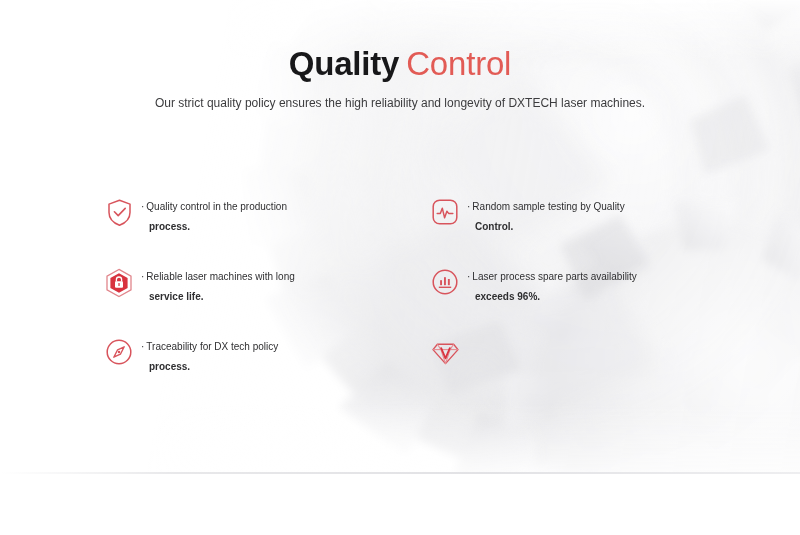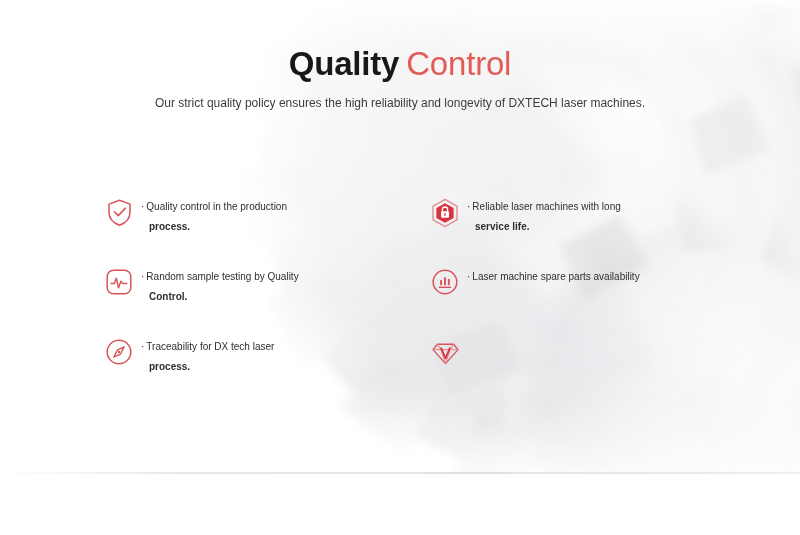--- a/index.html
+++ b/index.html
@@ -244,72 +244,73 @@
         </svg>
       </span>
       <span class="f-text">
         <span class="f-dot">·</span><span>Quality control in the production</span>
         <span class="f-l2">process.</span>
       </span>
     </div>
 
     <div class="feature">
       <span class="f-icon">
+        <svg width="28" height="28" viewBox="0 0 28 28">
+          <rect x="2.2" y="2.2" width="23.6" height="23.6" rx="6.4" fill="none" stroke="#d8545c" stroke-width="1.5"></rect>
+          <polyline points="6.2,15.4 9.3,15.4 11.3,10.2 13.6,19.8 15.9,13.2 17.6,15.4 21.8,15.4" fill="none" stroke="#d8545c" stroke-width="1.5" stroke-linecap="round" stroke-linejoin="round"></polyline>
+        </svg>
+      </span>
+      <span class="f-text">
+        <span class="f-dot">·</span><span>Random sample testing by Quality</span>
+        <span class="f-l2">Control.</span>
+      </span>
+    </div>
+
+    <div class="feature">
+      <span class="f-icon">
         <svg width="28" height="30" viewBox="0 0 28 30">
           <polygon points="14,1.4 26,8.2 26,21.8 14,28.6 2,21.8 2,8.2" fill="none" stroke="#e1868c" stroke-width="1.3"></polygon>
           <polygon points="14,5.2 22.6,10.1 22.6,19.9 14,24.8 5.4,19.9 5.4,10.1" fill="#d8333f"></polygon>
           <path d="M11.4 13.4 V11.6 a2.6 2.6 0 0 1 5.2 0 V13.4" fill="none" stroke="#ffffff" stroke-width="1.3"></path>
           <rect x="10" y="13.2" width="8" height="6.6" rx="1.1" fill="#ffffff"></rect>
           <rect x="13.4" y="15" width="1.25" height="3.1" rx="0.6" fill="#d8333f"></rect>
         </svg>
       </span>
       <span class="f-text">
         <span class="f-dot">·</span><span>Reliable laser machines with long</span>
         <span class="f-l2">service life.</span>
       </span>
     </div>
 
     <div class="feature">
       <span class="f-icon">
         <svg width="28" height="28" viewBox="0 0 28 28">
-          <rect x="2.2" y="2.2" width="23.6" height="23.6" rx="6.4" fill="none" stroke="#d8545c" stroke-width="1.5"></rect>
-          <polyline points="6.2,15.4 9.3,15.4 11.3,10.2 13.6,19.8 15.9,13.2 17.6,15.4 21.8,15.4" fill="none" stroke="#d8545c" stroke-width="1.5" stroke-linecap="round" stroke-linejoin="round"></polyline>
-        </svg>
-      </span>
-      <span class="f-text">
-        <span class="f-dot">·</span><span>Random sample testing by Quality</span>
-        <span class="f-l2">Control.</span>
-      </span>
-    </div>
-
-    <div class="feature">
-      <span class="f-icon">
-        <svg width="28" height="28" viewBox="0 0 28 28">
           <circle cx="14" cy="14" r="11.8" fill="none" stroke="#d8545c" stroke-width="1.5"></circle>
           <rect x="9.1" y="12.2" width="1.9" height="5.0" fill="#d8545c"></rect>
           <rect x="13.0" y="9.2" width="1.9" height="8.0" fill="#d8545c"></rect>
           <rect x="16.9" y="11.0" width="1.9" height="6.2" fill="#d8545c"></rect>
           <rect x="7.8" y="18.6" width="12.4" height="1.4" fill="#d8545c"></rect>
         </svg>
       </span>
       <span class="f-text">
-        <span class="f-dot">·</span><span>Laser machine spare parts availability</span>
+        <span class="f-dot">·</span><span>Laser process spare parts availability</span>
+        <span class="f-l2">exceeds 96%.</span>
       </span>
     </div>
 
     <div class="feature">
       <span class="f-icon">
         <svg width="28" height="28" viewBox="0 0 28 28">
           <circle cx="14" cy="14" r="11.8" fill="none" stroke="#d8545c" stroke-width="1.5"></circle>
           <path d="M19.2 8.8 L15.4 16.2 L8.8 19.2 L12.6 11.8 Z" fill="none" stroke="#d8545c" stroke-width="1.4" stroke-linejoin="round"></path>
           <circle cx="14" cy="14" r="1.25" fill="#d8545c"></circle>
         </svg>
       </span>
       <span class="f-text">
-        <span class="f-dot">·</span><span>Traceability for DX tech laser</span>
+        <span class="f-dot">·</span><span>Traceability for DX tech policy</span>
         <span class="f-l2">process.</span>
       </span>
     </div>
 
     <div class="feature">
       <span class="f-icon">
         <svg width="29" height="28" viewBox="0 0 29 28">
           <polygon points="6.4,6.2 22.6,6.2 27.0,11.6 14.5,25.6 2.0,11.6" fill="none" stroke="#d8545c" stroke-width="1.4" stroke-linejoin="round"></polygon>
           <polyline points="6.4,6.2 9.9,11.6 14.5,25.6 19.1,11.6 22.6,6.2" fill="none" stroke="#e78c91" stroke-width="1.1" stroke-linejoin="round"></polyline>
           <line x1="2.0" y1="11.6" x2="27.0" y2="11.6" stroke="#e78c91" stroke-width="1.1"></line>

